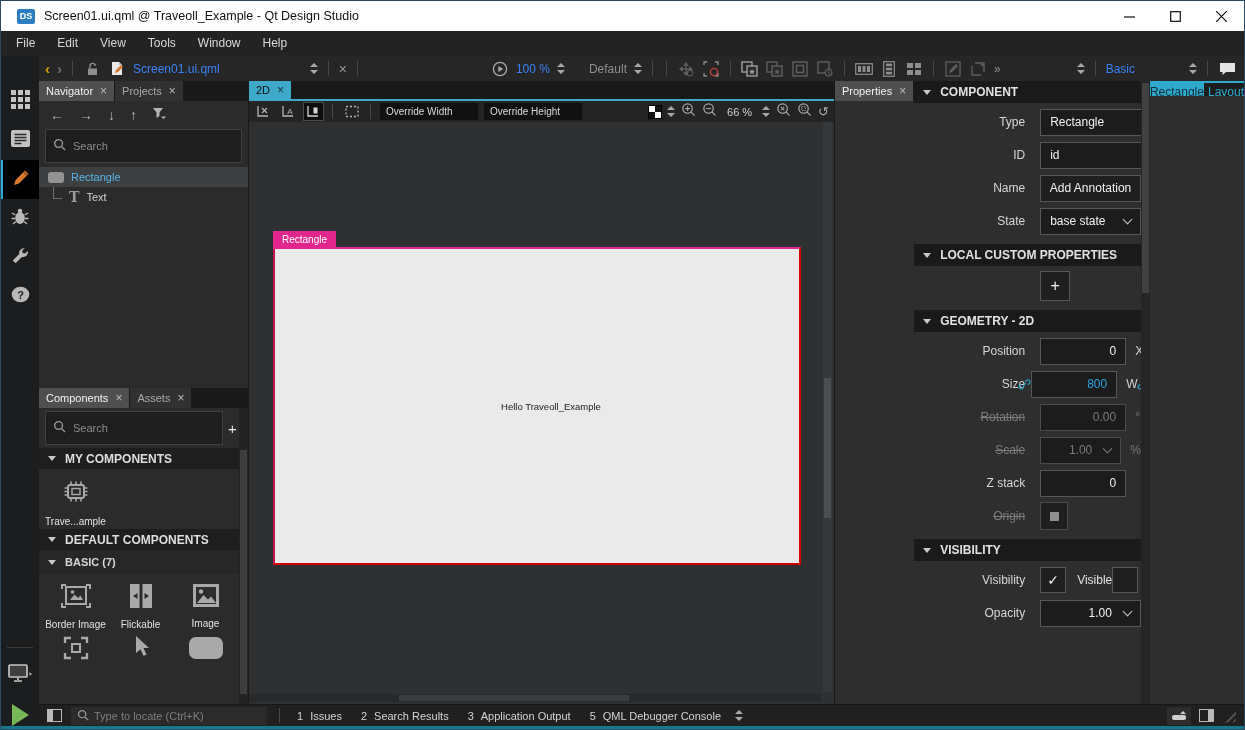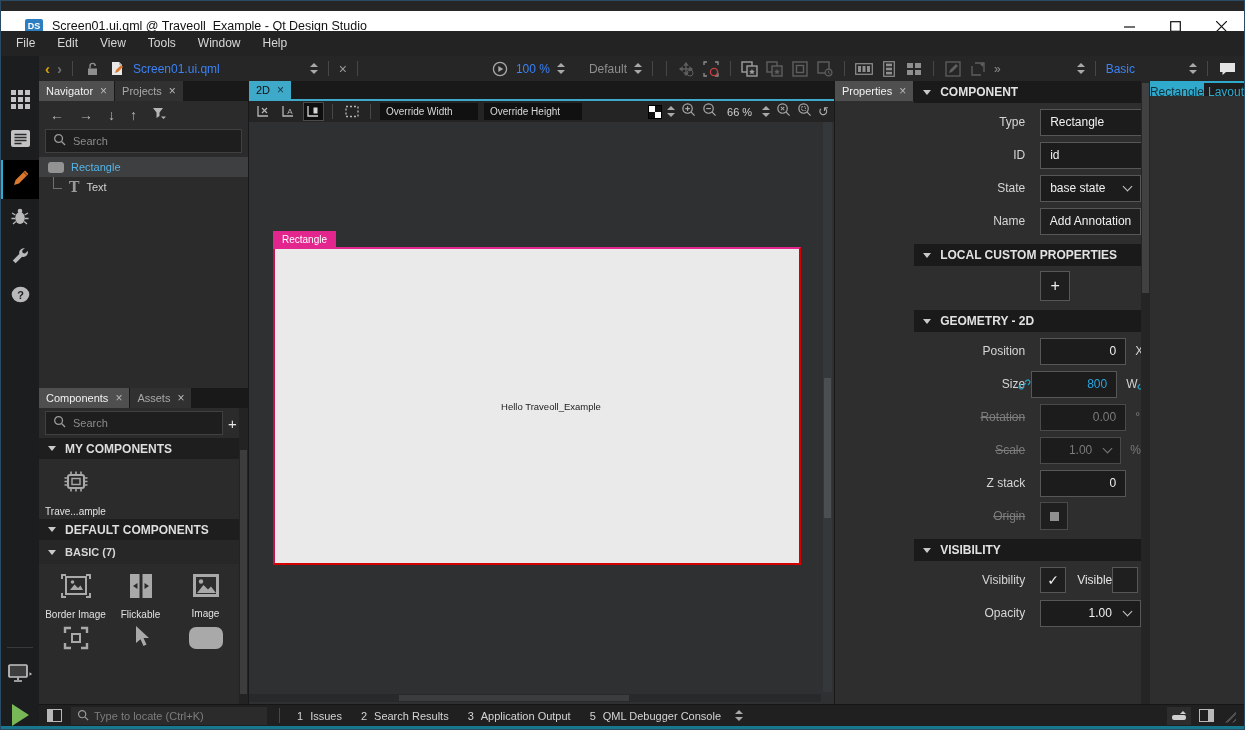--- a/index.html
+++ b/index.html
@@ -3,21 +3,21 @@
 <meta charset="utf-8">
 <style>
   * { box-sizing: border-box; margin: 0; padding: 0; }
   html,body { width:1245px; height:730px; overflow:hidden; background:#1a1a1a;
     font-family:"Liberation Sans", sans-serif; }
   .window { position:relative; width:1245px; height:730px; background:#262626;
     border:1px solid #2b4a63; }
 
   
   .titlebar { position:absolute; top:0; left:0; right:0; height:30px; background:#ffffff;
-    display:flex; align-items:center; padding-left:24px;margin-top:10px; }
+    display:flex; align-items:center; padding-left:16px; }
   .app-logo { width:18px; height:15px; background:#2d7dc1; color:#fff; font-size:9px; font-weight:bold;
     display:flex; align-items:center; justify-content:center; border-radius:2px; }
   .win-title { margin-left:9px; font-size:12.5px; color:#111; }
   .win-controls { margin-left:auto; display:flex; height:100%; }
   .wc { width:46px; height:100%; display:flex; align-items:center; justify-content:center; }
 
   
   .menubar { position:absolute; top:30px; left:0; right:0; height:25px; background:#232323;
     display:flex; align-items:center; padding-left:4px; }
   .menu-item { color:#d8d8d8; font-size:12px; padding:0 11px; line-height:25px; }
@@ -62,21 +62,21 @@
   .tab.active { background:#4f4f4f; color:#f2f2f2; }
   .tab .x { font-size:12px; color:#b9b9b9; }
   .tab.canvas-active { background:#3fa9c9; color:#101010; }
   .tab.canvas-active .x { color:#15333d; }
   .canvas-col .tabstrip { border-bottom:2px solid #3fa9c9; }
 
   
   .nav-panel { height:307px; display:flex; flex-direction:column; }
   .nav-toolbar { height:27px; display:flex; align-items:center; gap:15px; padding:0 11px;
     color:#b5b5b5; font-size:14px; }
-  .searchbox { margin:1px 6px 4px 6px; height:24px; background:#1e1e1e; border:1px solid #404040;
+  .searchbox { margin:1px 6px 4px 6px; height:34px; background:#1e1e1e; border:1px solid #404040;
     display:flex; align-items:center; gap:7px; padding:0 7px; }
   .searchbox input { flex:1; background:transparent; border:none; outline:none; color:#ddd;
     font-size:11px; font-family:inherit; min-width:0; }
   .searchbox input::placeholder { color:#8c8c8c; }
   .tree { font-size:11px; }
   .tree-row { height:20px; display:flex; align-items:center; gap:7px; padding-left:9px; color:#d2d2d2; }
   .tree-row.selected { background:#3e3f40; color:#56b5e8; }
   .rect-glyph { width:16px; height:11px; background:#939393; border-radius:3px; flex:none; }
   .tree-child { padding-left:14px; }
   .connector { width:9px; height:12px; border-left:1px solid #6f6f6f; border-bottom:1px solid #6f6f6f;
@@ -684,29 +684,29 @@
         <div class="prow">
           <span class="plabel">Type</span>
           <input class="pfield long" value="Rectangle" style="">
         </div>
         <div class="prow">
           <span class="plabel">ID</span>
           <input class="pfield long" value="id" style="">
           <span class="at-sign">@</span>
         </div>
         <div class="prow">
+          <span class="plabel">Name</span>
+          <span class="annot-btn">Add Annotation</span>
+        </div>
+        <div class="prow">
           <span class="plabel">State</span>
           <div class="pfield long dropdown">
             <span>base state</span>
             <span class="chev"></span>
           </div>
-        </div>
-        <div class="prow">
-          <span class="plabel">Name</span>
-          <span class="annot-btn">Add Annotation</span>
         </div>
 
         <div class="p-section-header" style="margin-top:9px">
           <span class="caret"></span>
           <span>LOCAL CUSTOM PROPERTIES</span>
         </div>
         <div class="prow">
           <span class="plus-square">+</span>
         </div>
 

